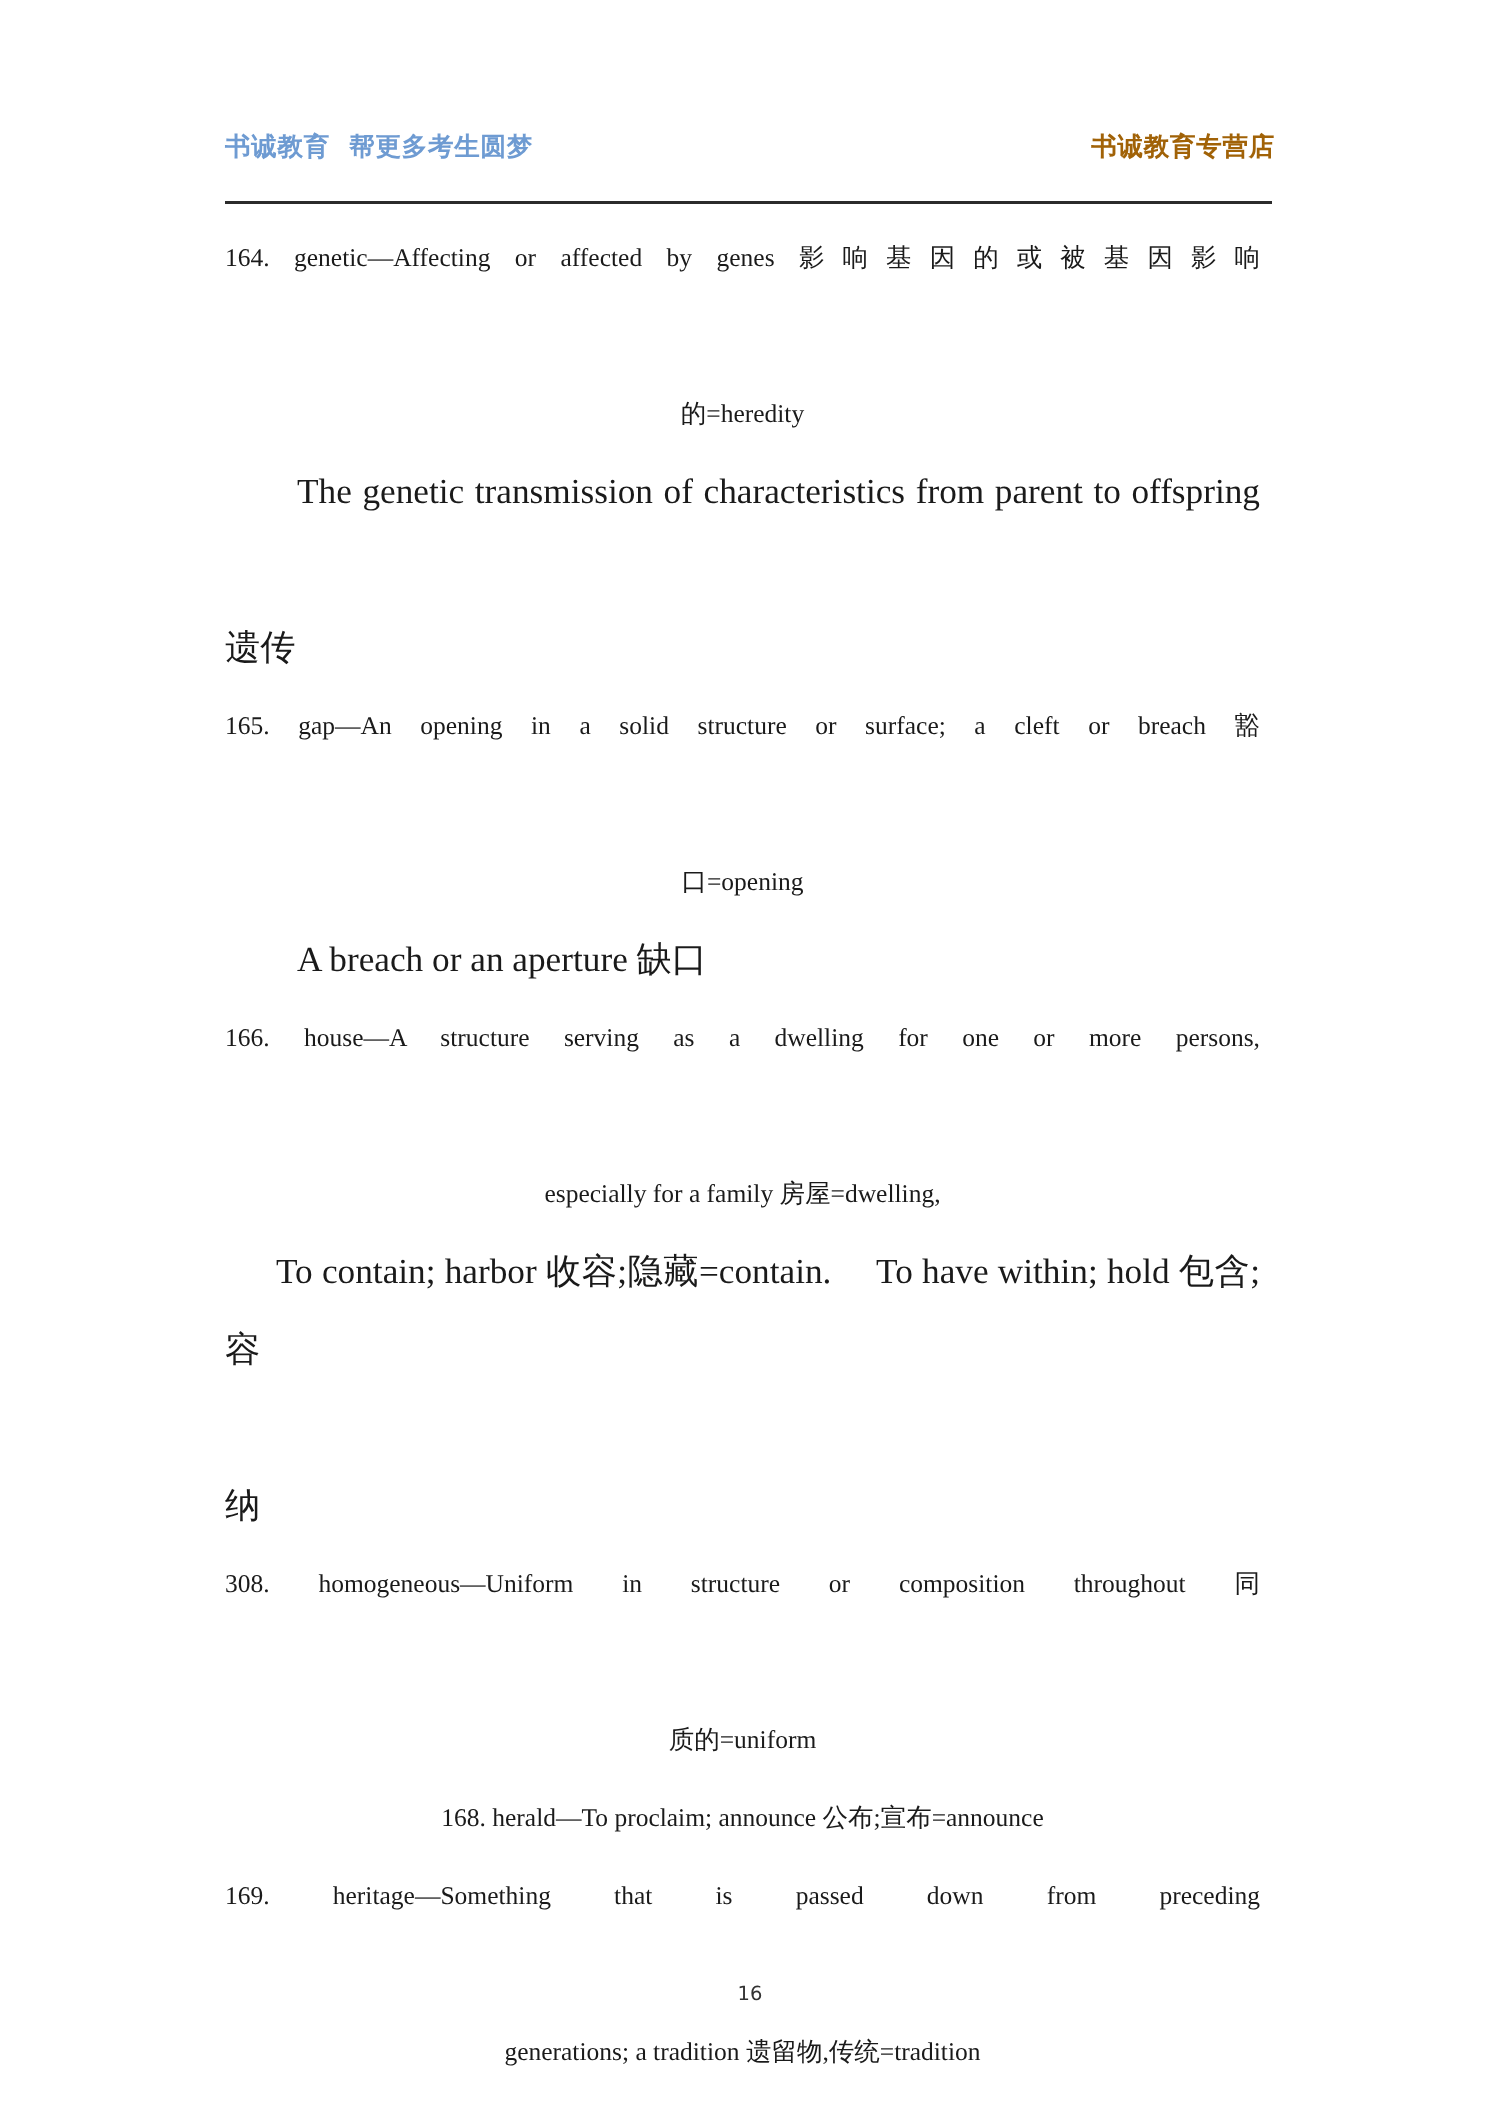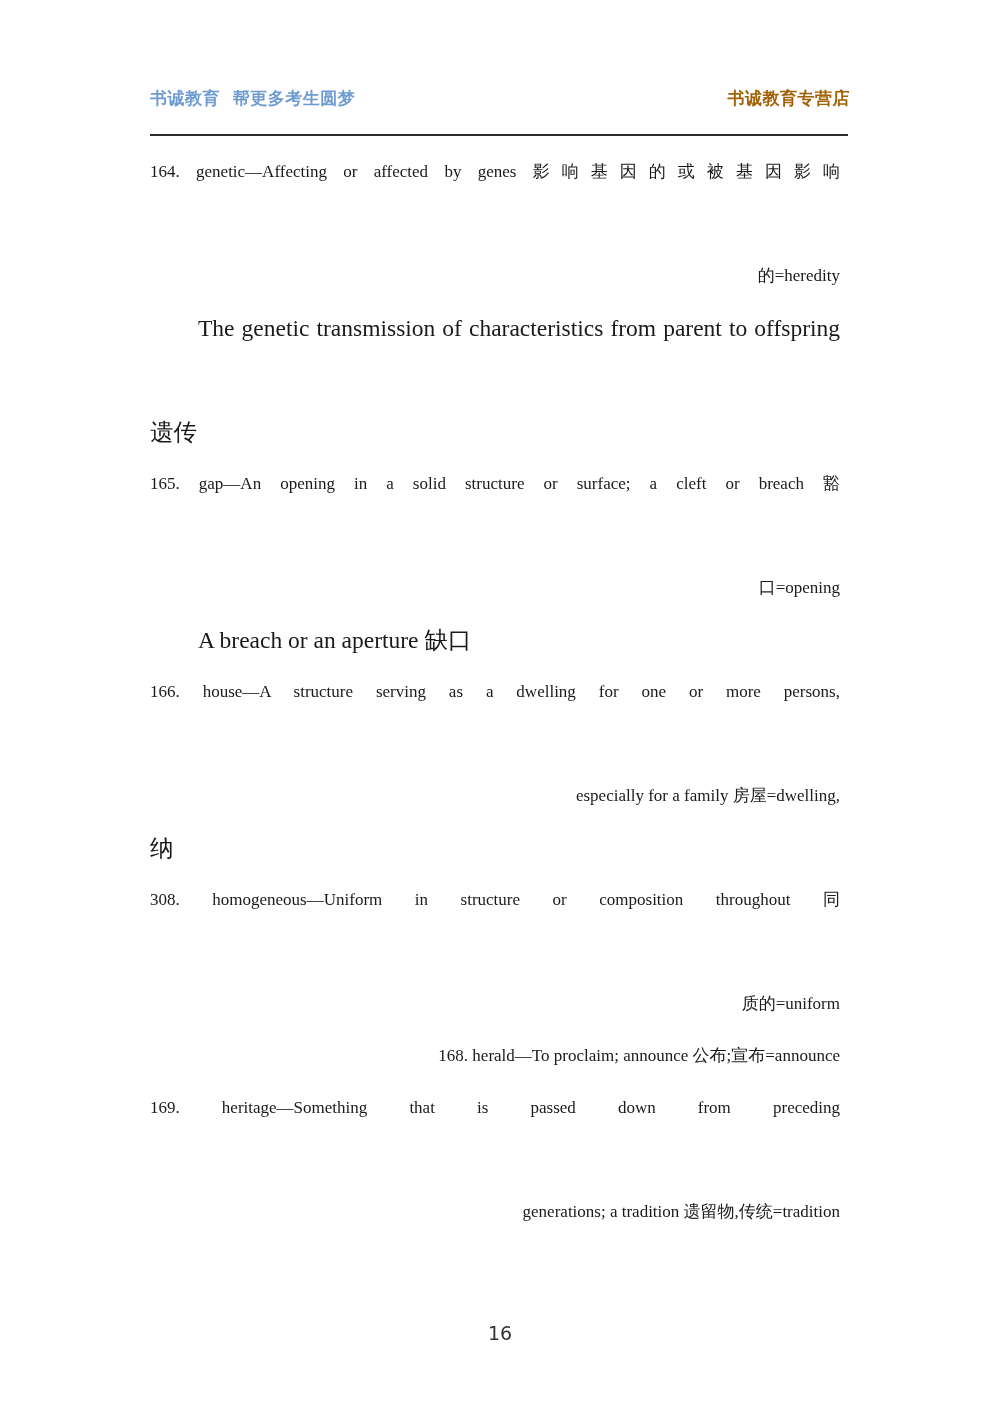--- a/index.html
+++ b/index.html
@@ -74,21 +74,21 @@
   
   .entry-line.justified {
     text-align: justify;
   }
   .entry-line.justified::after {
     content: "";
     display: inline-block;
     width: 100%;
   }
   .entry-line.flush {
-    text-align: right;
+    text-align: center;
   }
 
   .sub-line {
     font-size: 23.5px;
     line-height: 52px;
     margin: 0;
     text-align: justify;
   }
   .sub-line.indent-lg { text-indent: 48px; }
   .sub-line.indent-sm { text-indent: 34px; }
@@ -99,21 +99,21 @@
   }
 
   
   .page-number {
     position: absolute;
     top: 1310px;
     left: 0;
     width: 1000px;
     text-align: center;
     font-family: "DejaVu Sans", "Liberation Sans", sans-serif;
-    font-size: 19px;
+    font-size: 13px;
     color: #333333;
   }
 </style>
 </head>
 <body>
 
 <div class="page">
 
   <div class="page-header">
     <div class="header-text header-left" style="color: rgb(110, 155, 210);">书诚教育  帮更多考生圆梦</div>
@@ -133,20 +133,21 @@
 
     <div>
       <p class="entry-line justified">165. gap—An opening in a solid structure or surface; a cleft or breach 豁</p>
       <p class="entry-line flush">口=opening</p>
       <p class="sub-line indent-lg">A breach or an aperture 缺口</p>
     </div>
 
     <div>
       <p class="entry-line justified">166. house—A structure serving as a dwelling for one or more persons,</p>
       <p class="entry-line flush">especially for a family 房屋=dwelling,</p>
+      <p class="sub-line indent-sm justified">To contain; harbor 收容;隐藏=contain.　 To have within; hold 包含;容</p>
       <p class="sub-line">纳</p>
     </div>
 
     <div>
       <p class="entry-line justified">308. homogeneous—Uniform in structure or composition throughout 同</p>
       <p class="entry-line flush">质的=uniform</p>
     </div>
 
     <div>
       <p class="entry-line flush">168. herald—To proclaim; announce 公布;宣布=announce</p>

